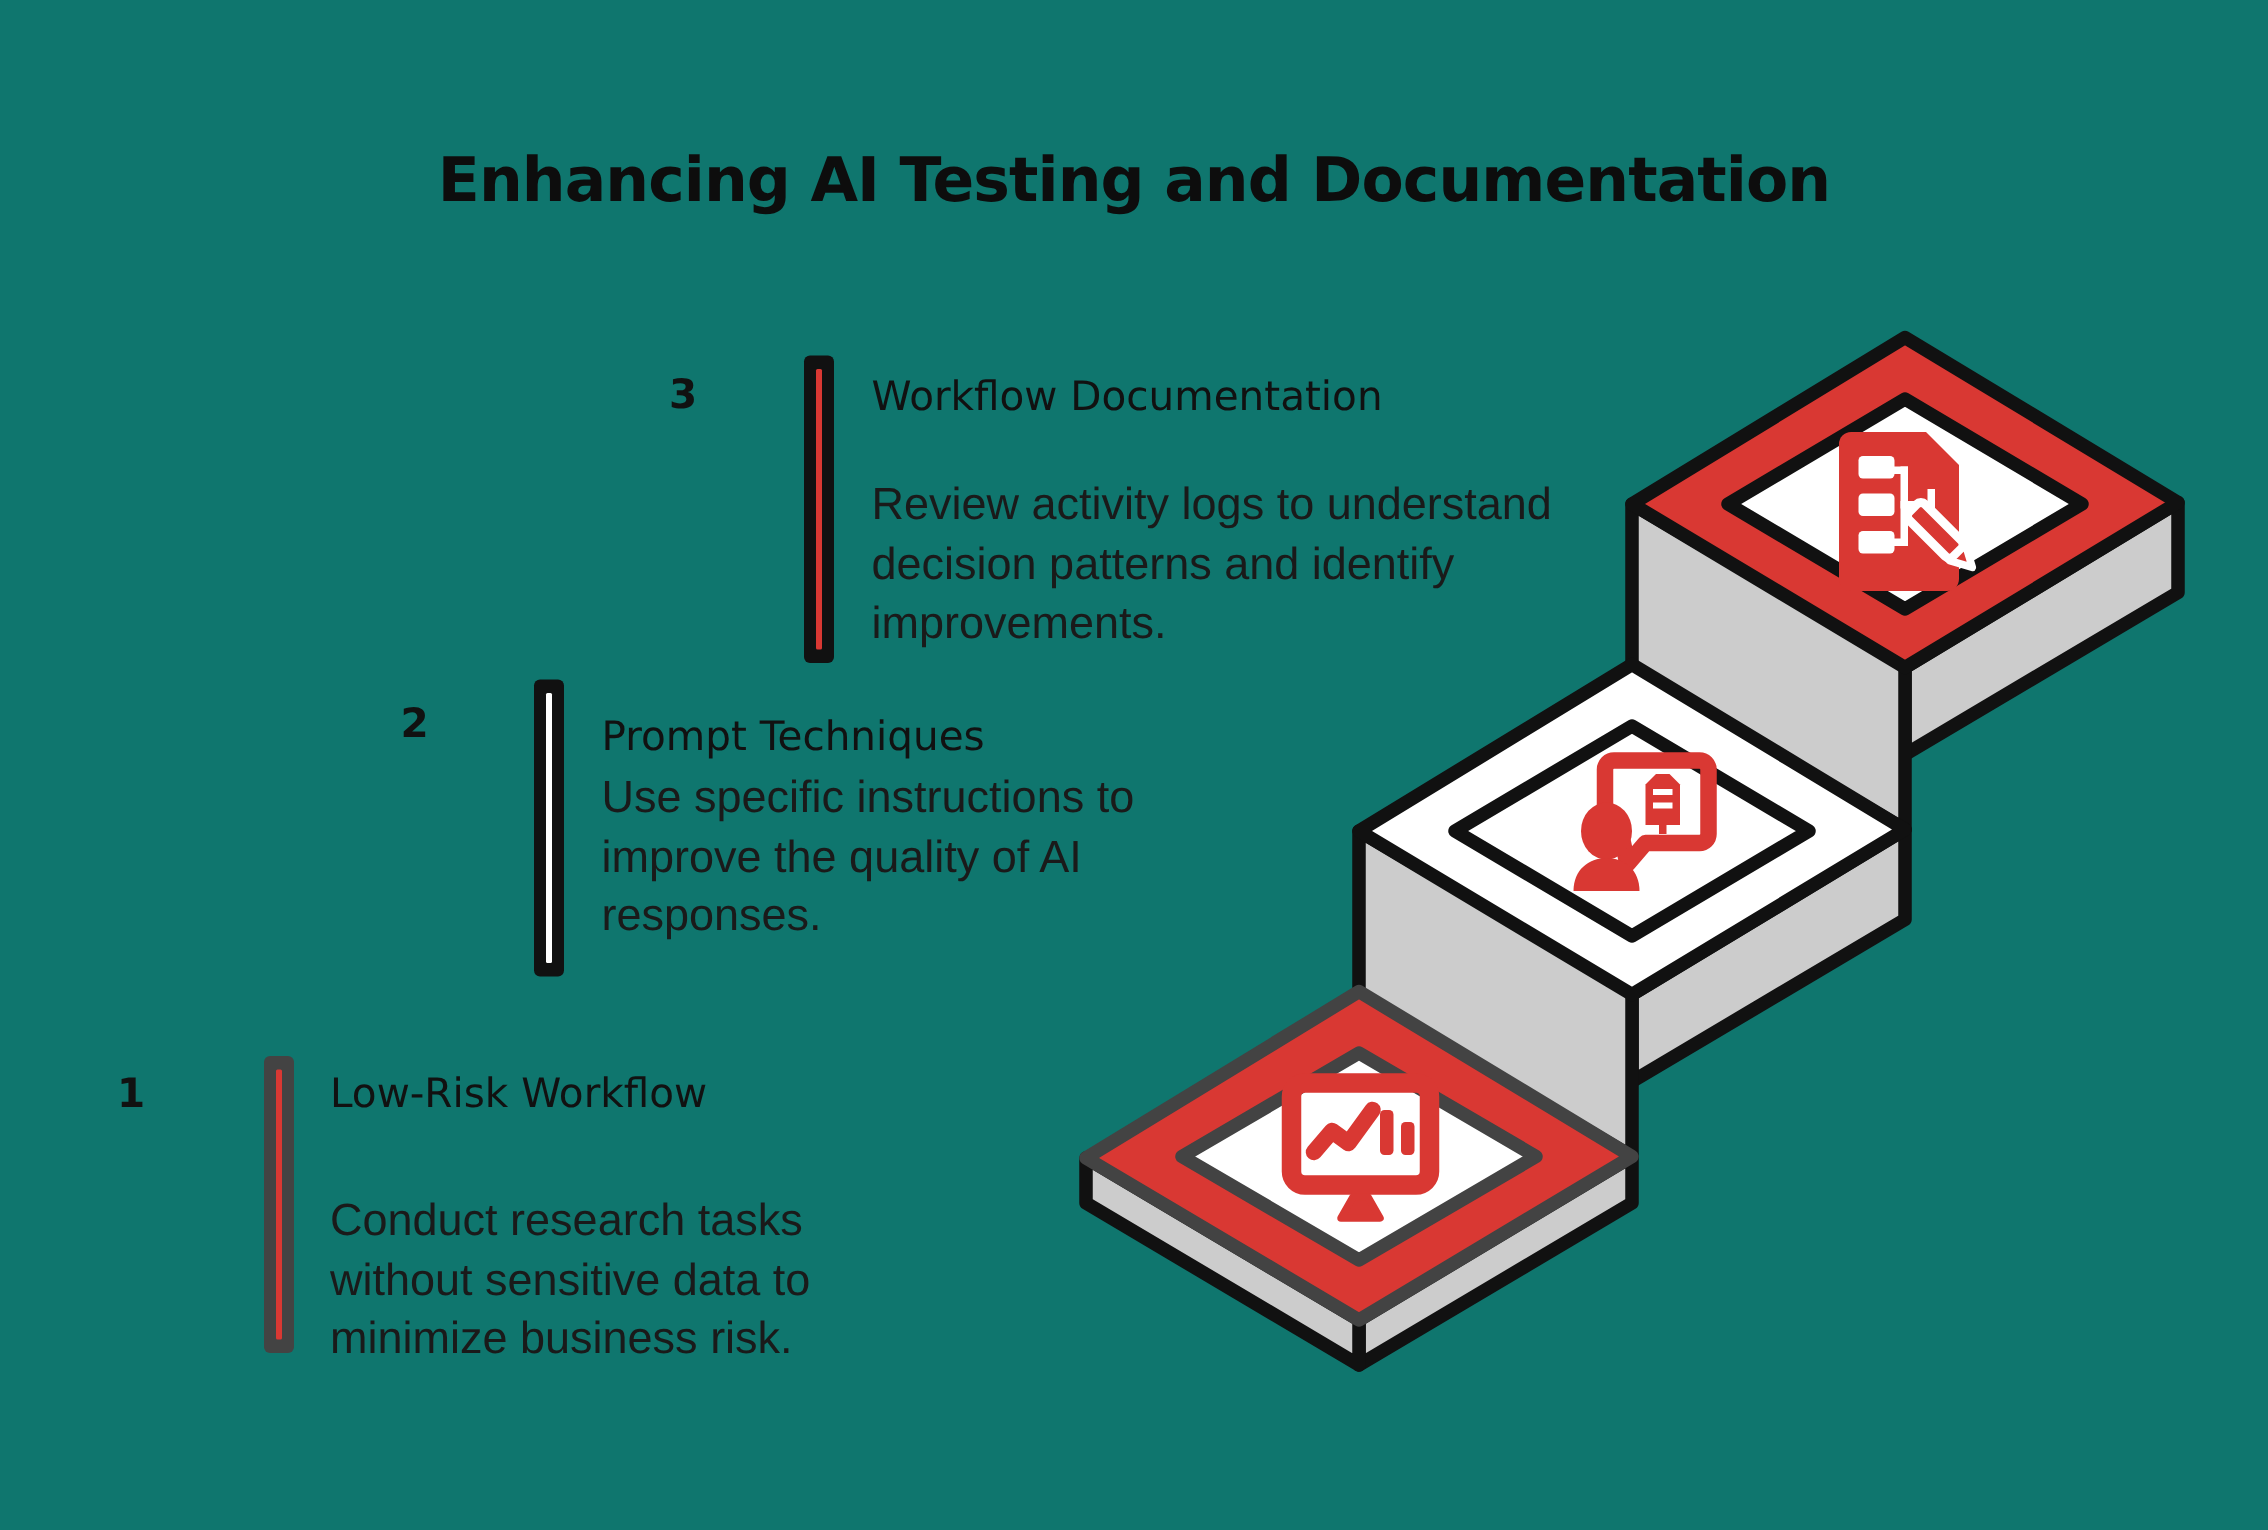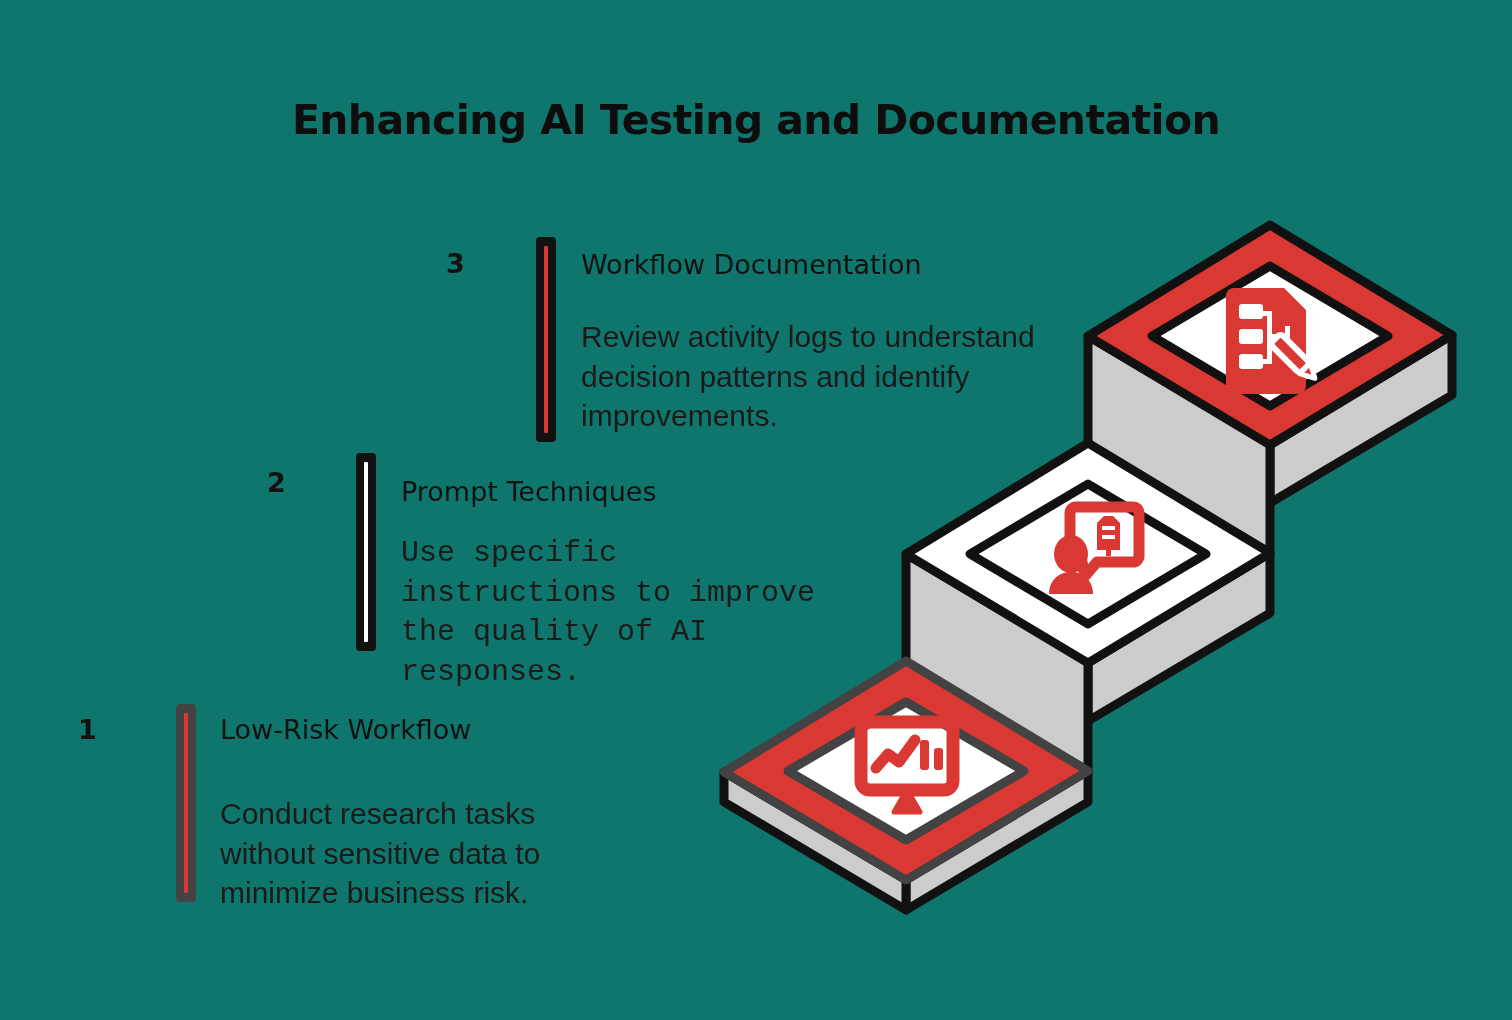--- a/index.html
+++ b/index.html
@@ -102,21 +102,21 @@
     <div class="step-heading" style="left:581px; top:249px;">Workflow Documentation</div>
     <div class="step-body" style="left:581px; top:317px; width:460px;">Review activity logs to understand decision patterns and identify improvements.</div>
   </div>
 
   <div class="step-block">
     <div class="step-num" style="left:267px; top:469px;">2</div>
     <div class="step-bar" style="left:356px; top:453px; width:20px; height:198px; background:#111111;">
       <div class="bar-inner" style="background:#FFFFFF;"></div>
     </div>
     <div class="step-heading" style="left:401px; top:476px;">Prompt Techniques</div>
-    <div class="step-body" style="left:401px; top:534px; width:420px;font-family:Liberation Mono, monospace;">Use specific instructions to improve the quality of AI responses.</div>
+    <div class="step-body" style="left:401px; top:512px; width:420px;">Use specific instructions to improve the quality of AI responses.</div>
   </div>
 
   <div class="step-block">
     <div class="step-num" style="left:78px; top:716px;">1</div>
     <div class="step-bar" style="left:176px; top:704px; width:20px; height:198px; background:#434343;">
       <div class="bar-inner" style="background:#D93833;"></div>
     </div>
     <div class="step-heading" style="left:220px; top:714px;">Low-Risk Workflow</div>
     <div class="step-body" style="left:220px; top:794px; width:400px;">Conduct research tasks without sensitive data to minimize business risk.</div>
   </div>

